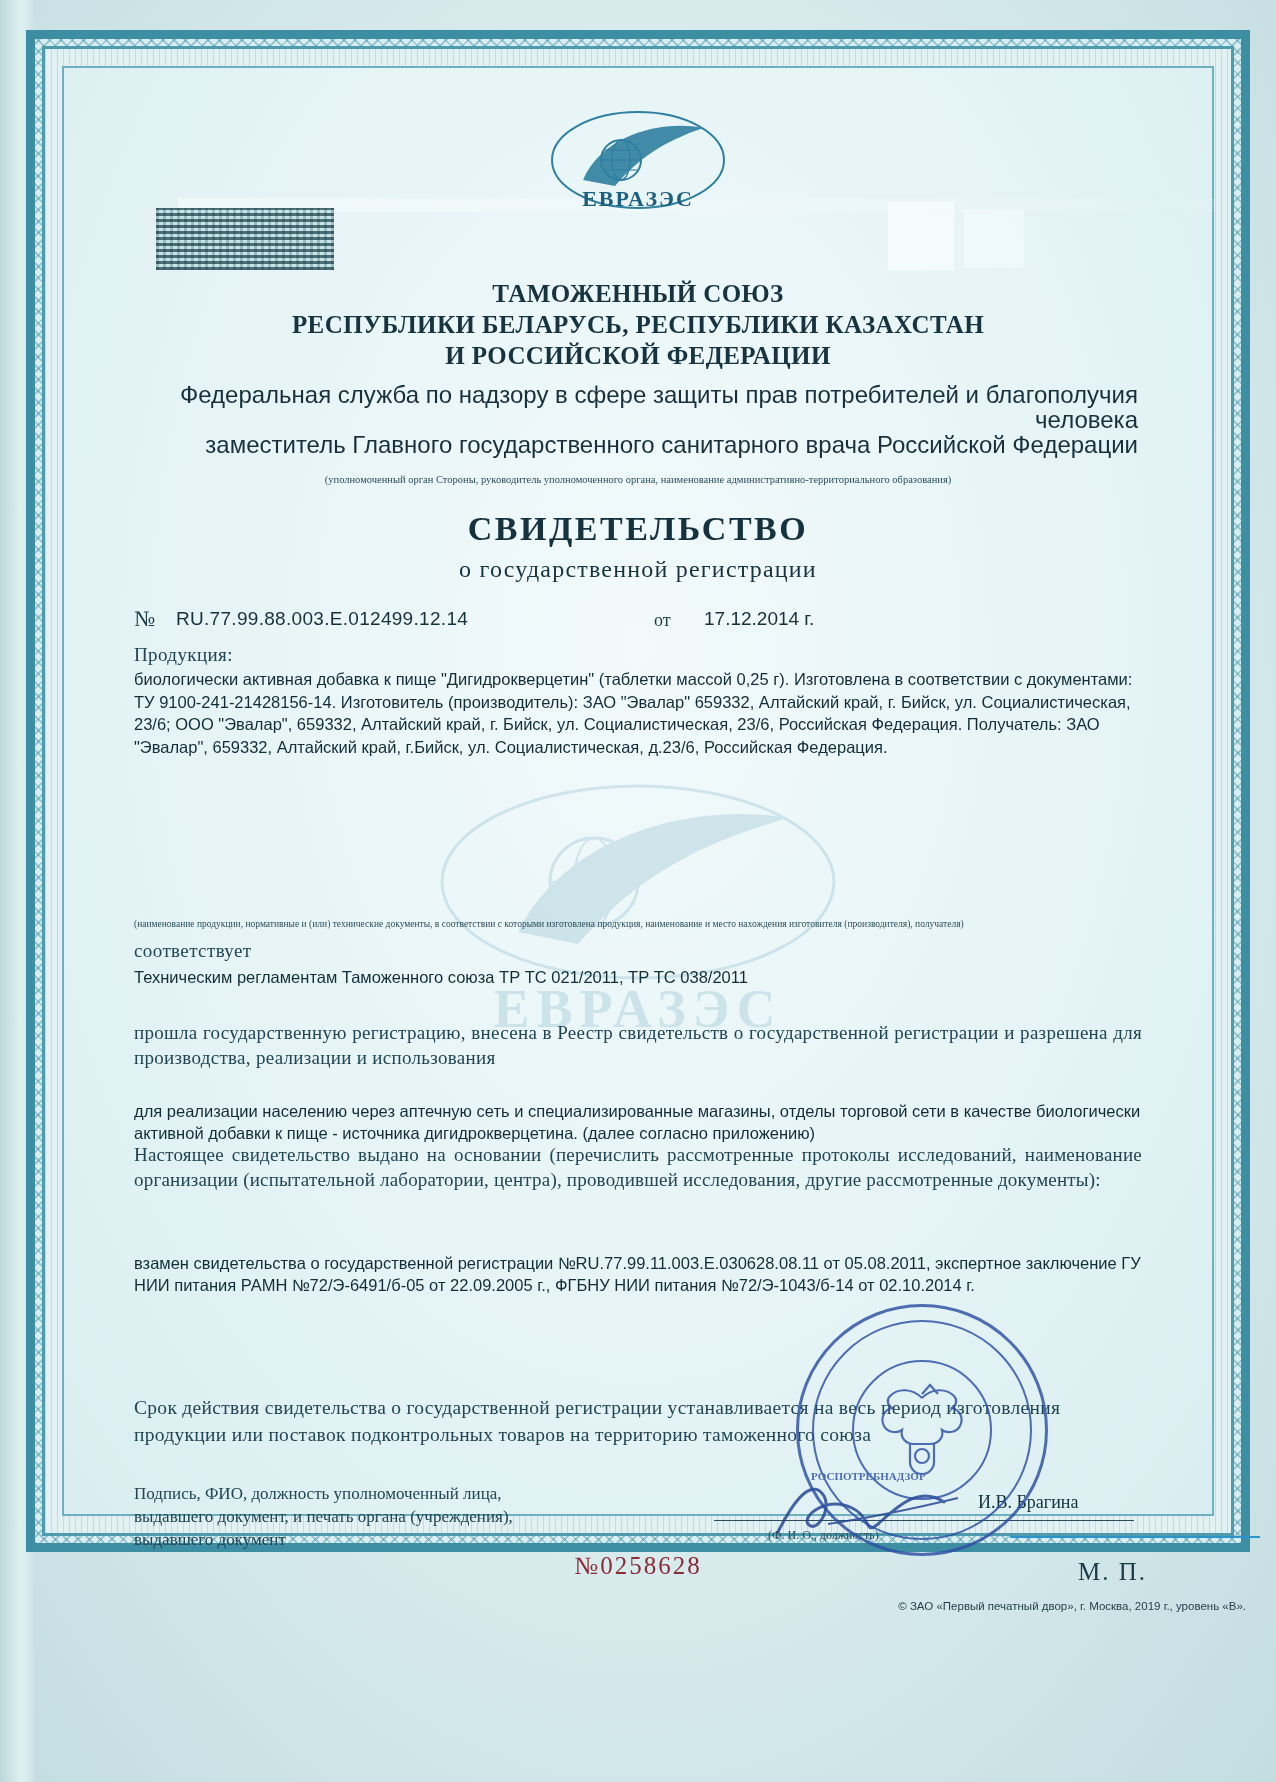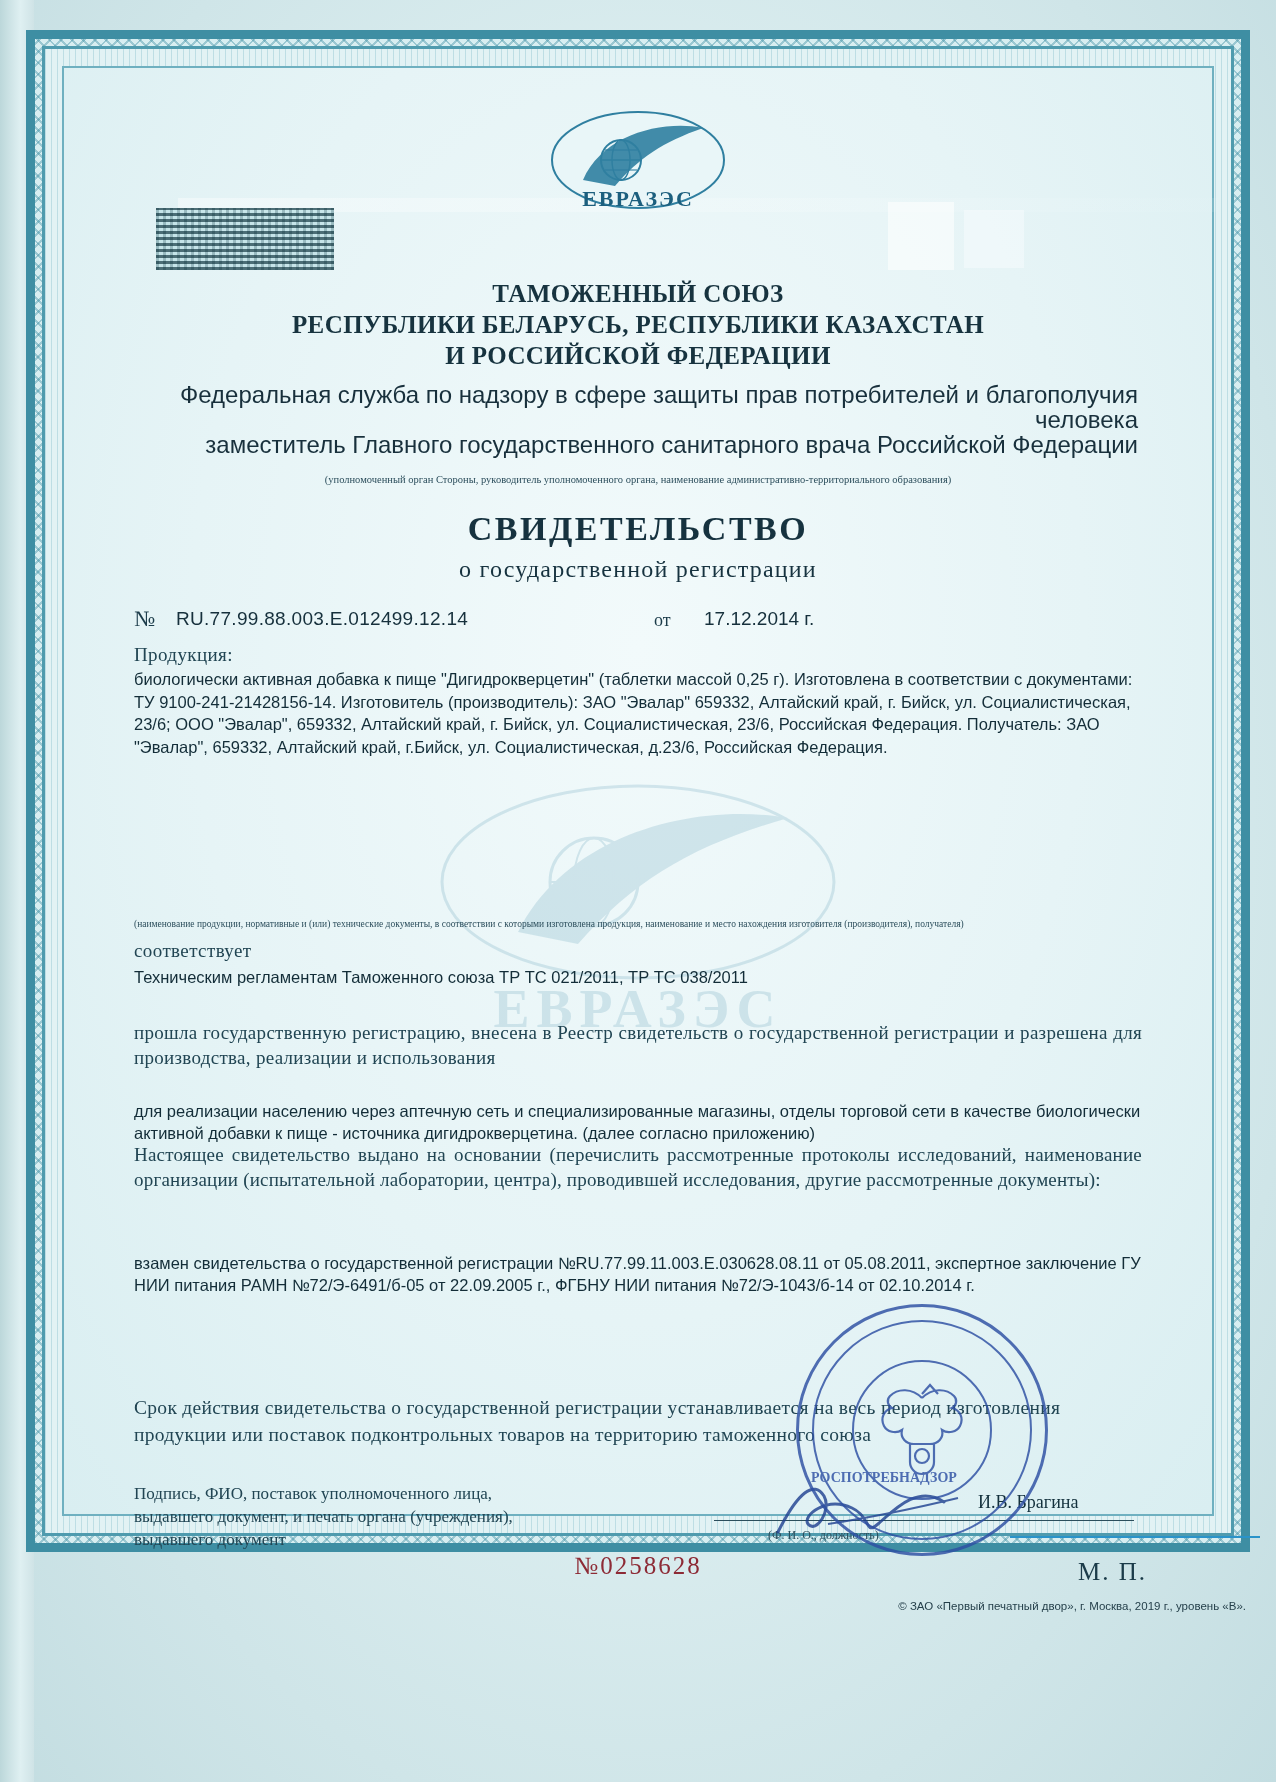--- a/index.html
+++ b/index.html
@@ -181,21 +181,21 @@
   }
   .stamp .ring3{
     position:absolute;inset:56px;border:2px solid #2d4fa3;border-radius:50%;
   }
   .stamp svg{position:absolute;left:50%;top:50%;transform:translate(-50%,-50%);}
   .stamp .circ-text{
     position:absolute;inset:0;
   }
   .stamp .circ-text span{
     position:absolute;left:50%;top:50%;
-    font-family:"Liberation Serif", serif;font-size:14px;color:#2d4fa3;font-weight:bold;
+    font-family:"Liberation Serif", serif;font-size:11px;color:#2d4fa3;font-weight:bold;
     transform-origin:0 0;white-space:pre;
   }
   .signature{
     position:absolute;left:690px;top:1380px;width:260px;height:90px;
     pointer-events:none;opacity:.8;
   }
   
   .footer{
     position:absolute;left:0;right:30px;top:1600px;text-align:right;
     font-size:11.5px;color:#243f4a;
@@ -284,21 +284,21 @@
 
     <div class="reg-para">прошла государственную регистрацию, внесена в Реестр свидетельств о государственной регистрации и разрешена для производства, реализации и использования</div>
     <div class="reg-sub">для реализации населению через аптечную сеть и специализированные магазины, отделы торговой сети в качестве биологически активной добавки к пище - источника дигидрокверцетина. (далее согласно приложению)</div>
 
     <div class="osn-para">Настоящее свидетельство выдано на основании (перечислить рассмотренные протоколы исследований, наименование организации (испытательной лаборатории, центра), проводившей исследования, другие рассмотренные документы):</div>
     <div class="osn-sub">взамен свидетельства о государственной регистрации №RU.77.99.11.003.Е.030628.08.11 от 05.08.2011, экспертное заключение ГУ НИИ питания РАМН №72/Э-6491/б-05 от 22.09.2005 г., ФГБНУ НИИ питания №72/Э-1043/б-14 от 02.10.2014 г.</div>
 
     <div class="srok">Срок действия свидетельства о государственной регистрации устанавливается на весь период изготовления продукции или поставок подконтрольных товаров на территорию таможенного союза</div>
 
     <div class="podpis">
-      <div>Подпись, ФИО, поставок уполномоченного лица,</div>
+      <div>Подпись, ФИО, должность уполномоченный лица,</div>
       <div>выдавшего документ, и печать органа (учреждения),</div>
       <div>выдавшего документ</div>
     </div>
     <div class="sig-line"></div>
     <div class="sig-fio">(Ф. И. О., должность)</div>
     <div class="sig-name">И.В. Брагина</div>
 
     <div class="signature">
       <svg width="260" height="90" viewBox="0 0 260 90" aria-hidden="true">
         <path d="M10 70 C30 30 46 18 56 34 C64 48 48 72 40 62 C34 54 58 34 84 46 C104 55 96 74 110 62 C126 48 150 22 176 40" fill="none" stroke="#1d3f8f" stroke-width="3" stroke-linecap="round"></path>

